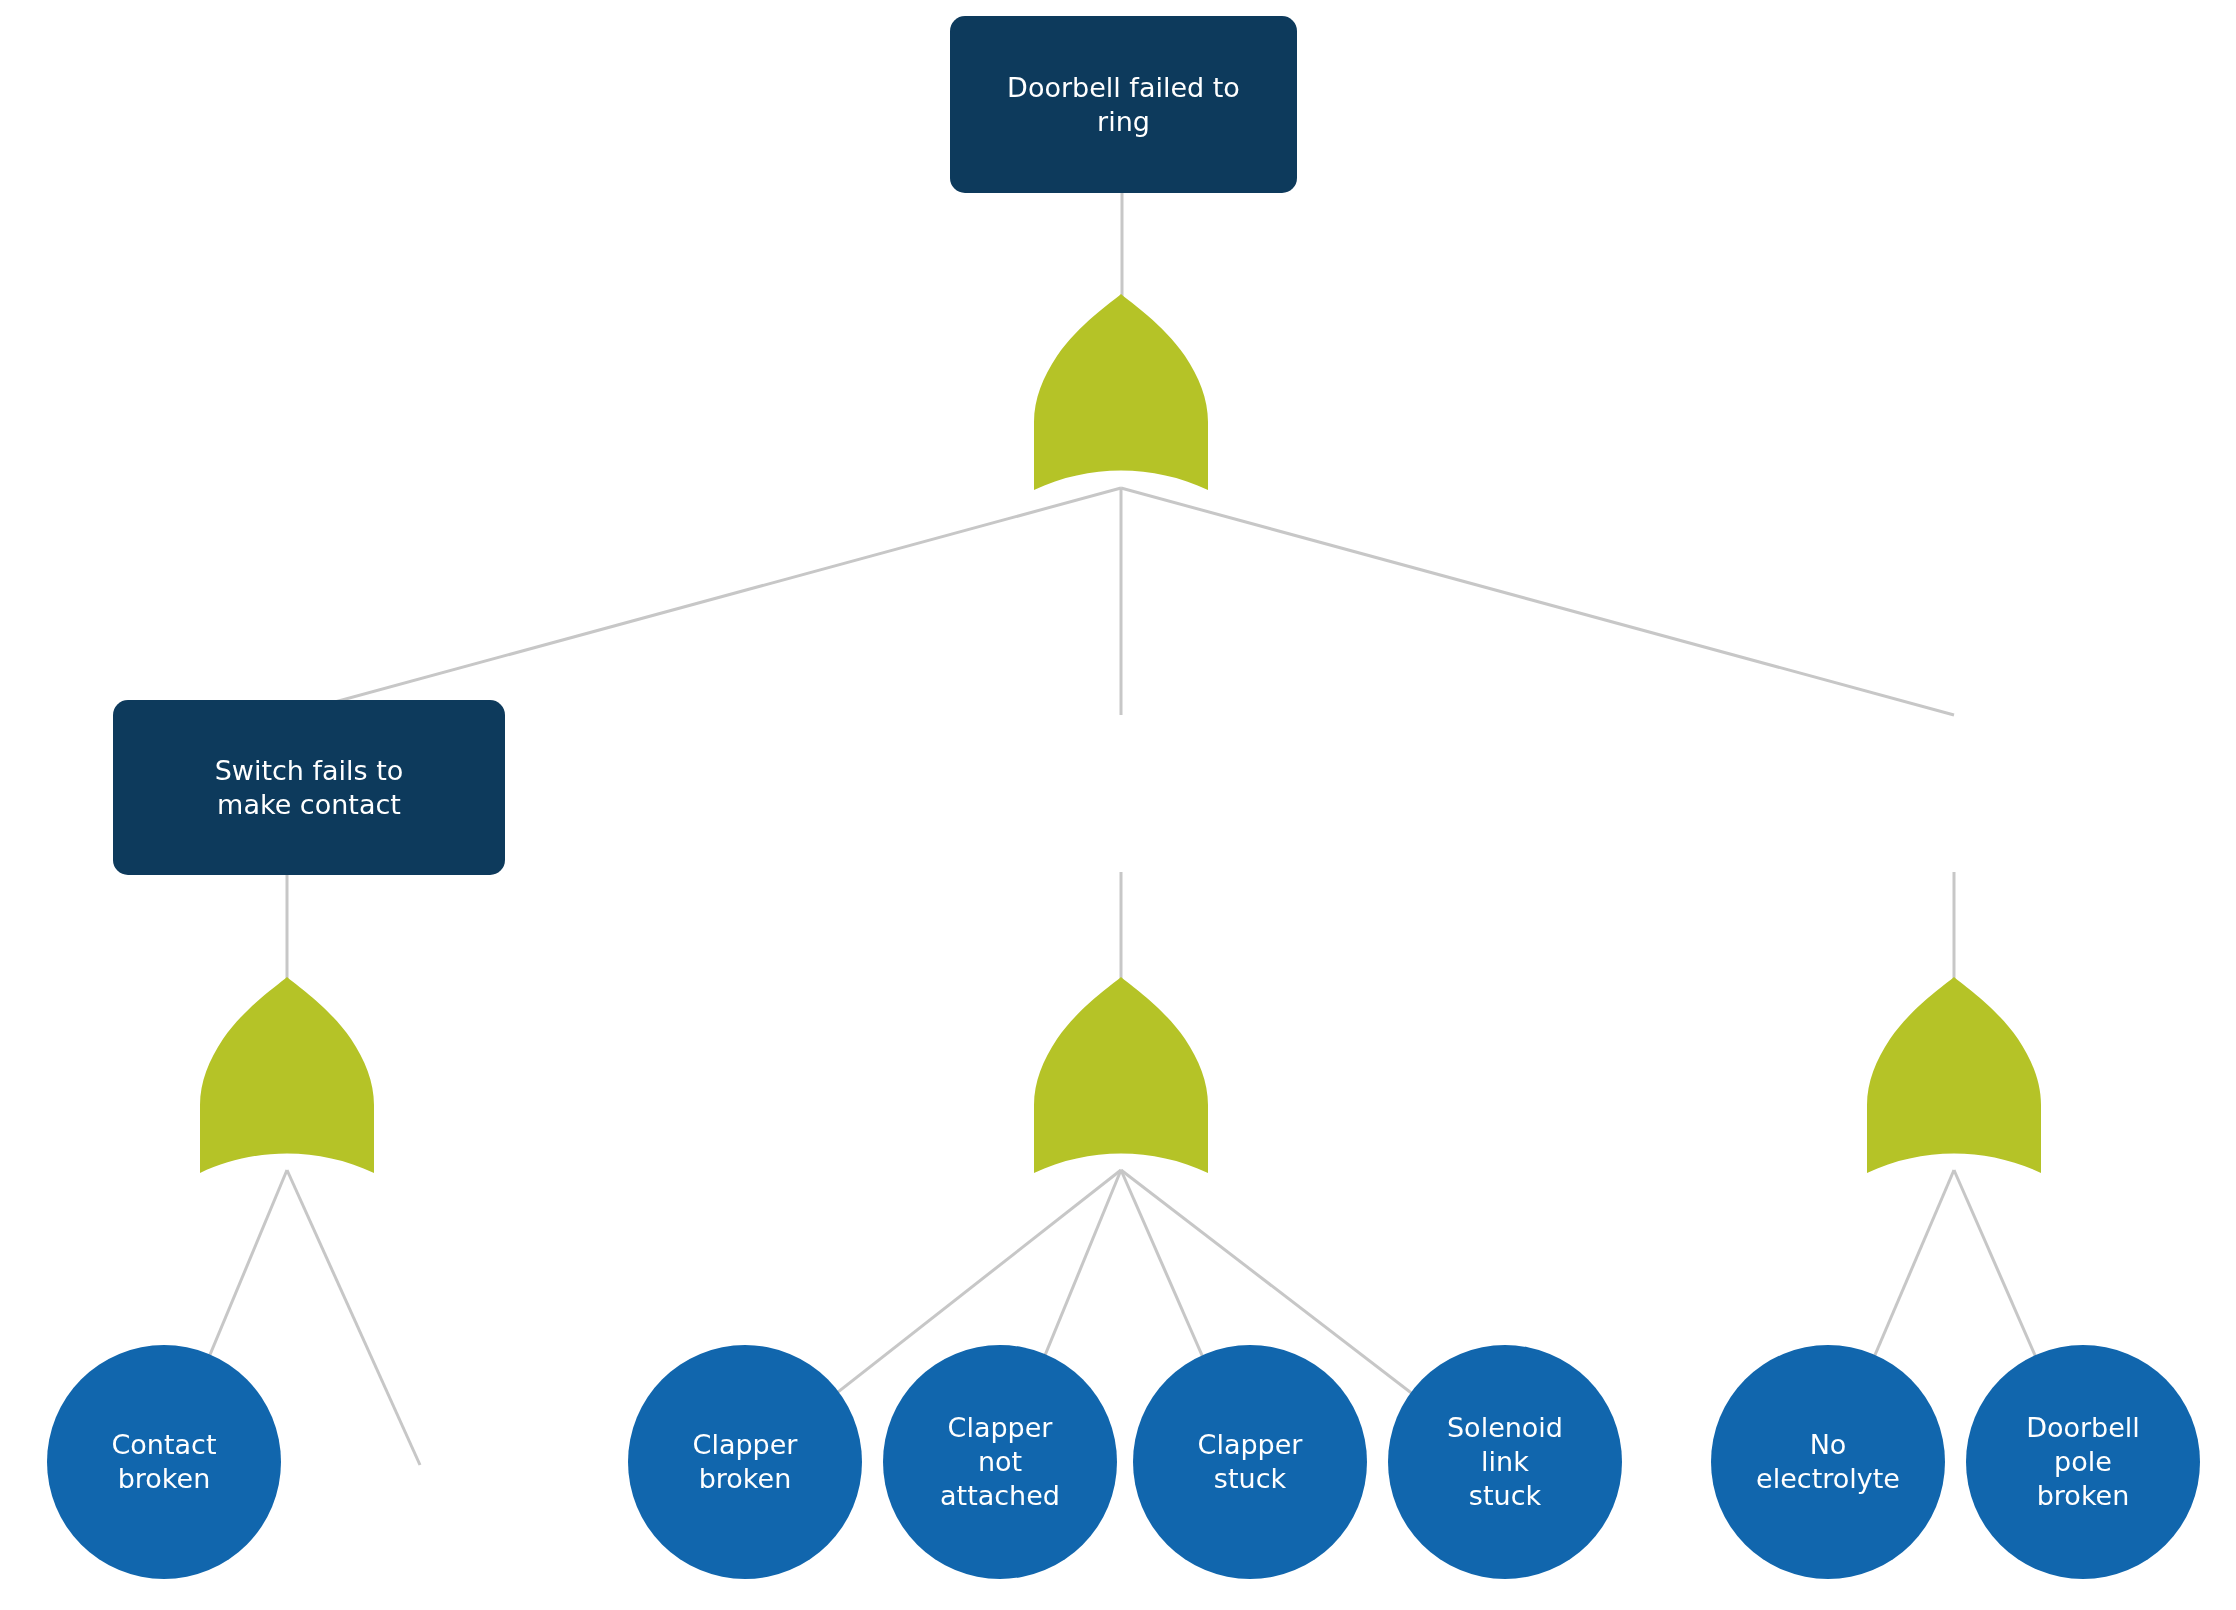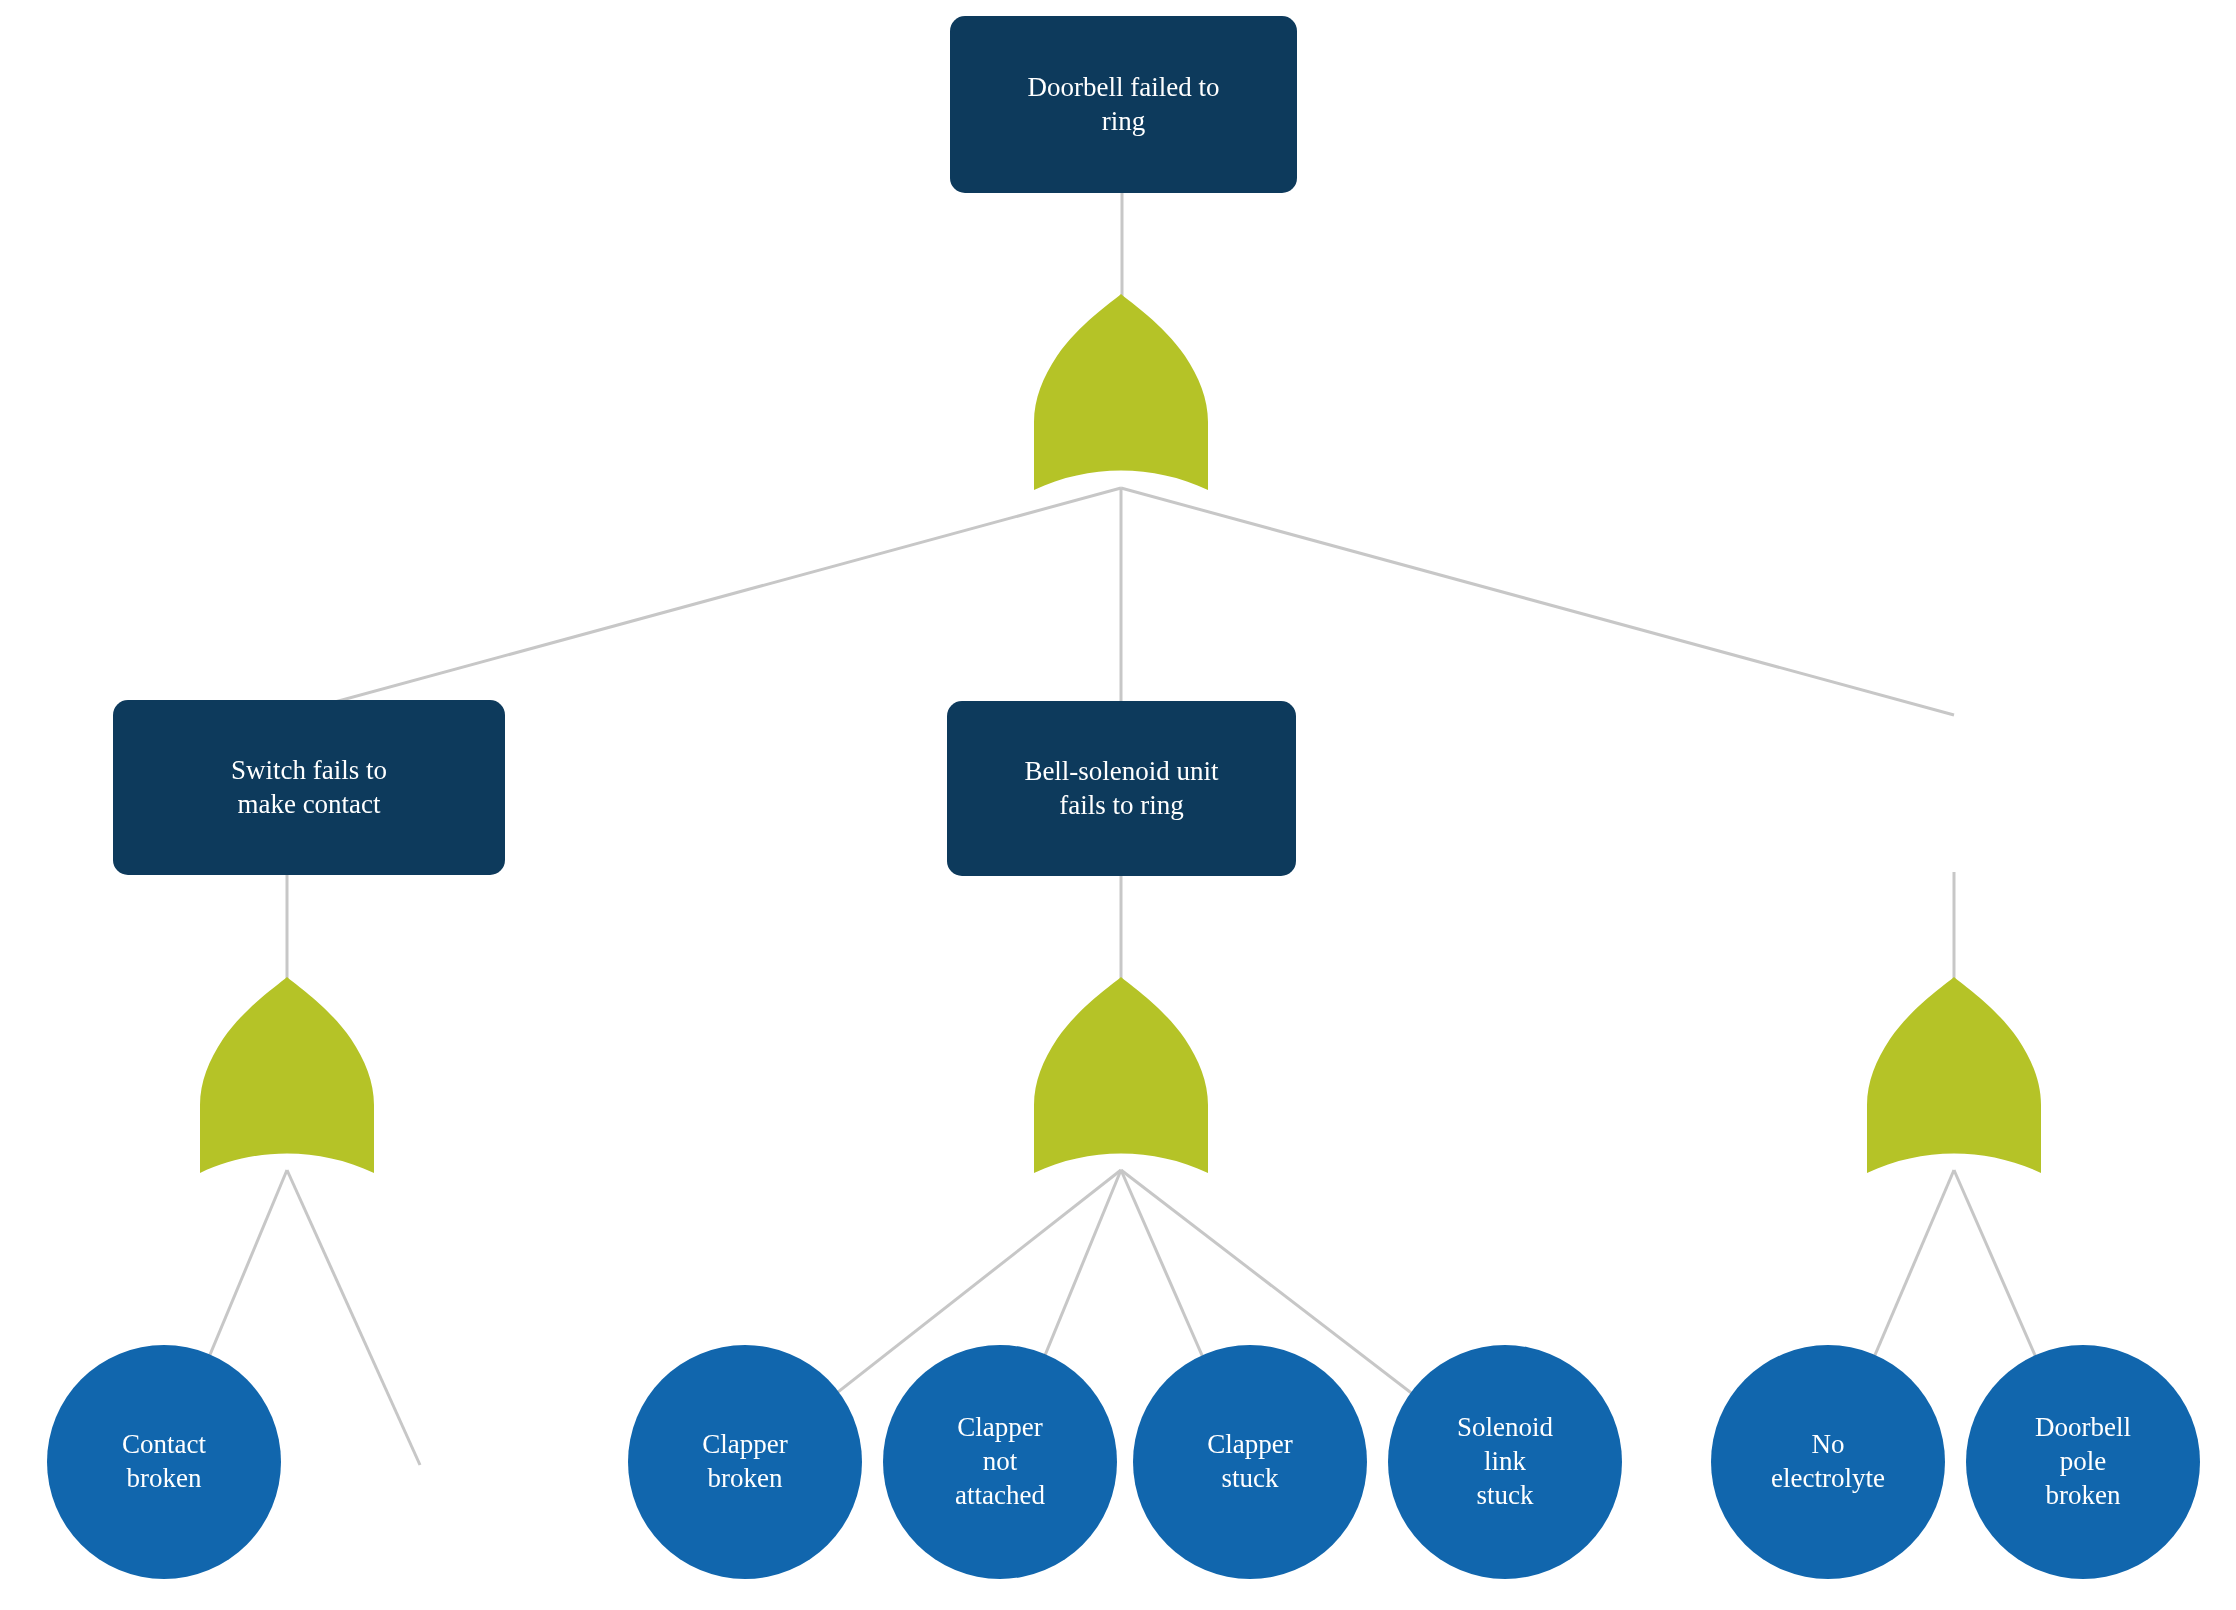--- a/index.html
+++ b/index.html
@@ -32,21 +32,20 @@
   .gate-shape { fill: var(--gate_fill); stroke: none; }
   .node {
     position: absolute;
     display: flex;
     align-items: center;
     justify-content: center;
     text-align: center;
     color: var(--label_text);
     font-size: 27px;
     line-height: 1.25;
-    font-family: Liberation Serif, serif;
   }
   .node .label { white-space: pre-line; }
   .event-box {
     background: var(--event_fill);
     border-radius: 15px;
   }
   .basic-event {
     background: var(--basic_fill);
     border-radius: 50%;
     width: 234px;
@@ -98,24 +97,20 @@
 
   <div class="node event-box" style="left:950px; top:16px; width:347px; height:177px;">
     <span class="label">Doorbell failed to
 ring</span>
   </div>
 
   <div class="node event-box" style="left:113px; top:700px; width:392px; height:175px;">
     <span class="label">Switch fails to
 make contact</span>
   </div>
-  <div class="node event-box" style="left:947px; top:701px; width:349px; height:175px;">
-    <span class="label">Bell-solenoid unit
-fails to ring</span>
-  </div>
 
   <div class="node basic-event" style="left:47px;">
     <span class="label">Contact
 broken</span>
   </div>
   <div class="node basic-event" style="left:628px;">
     <span class="label">Clapper
 broken</span>
   </div>
   <div class="node basic-event" style="left:883px;">

